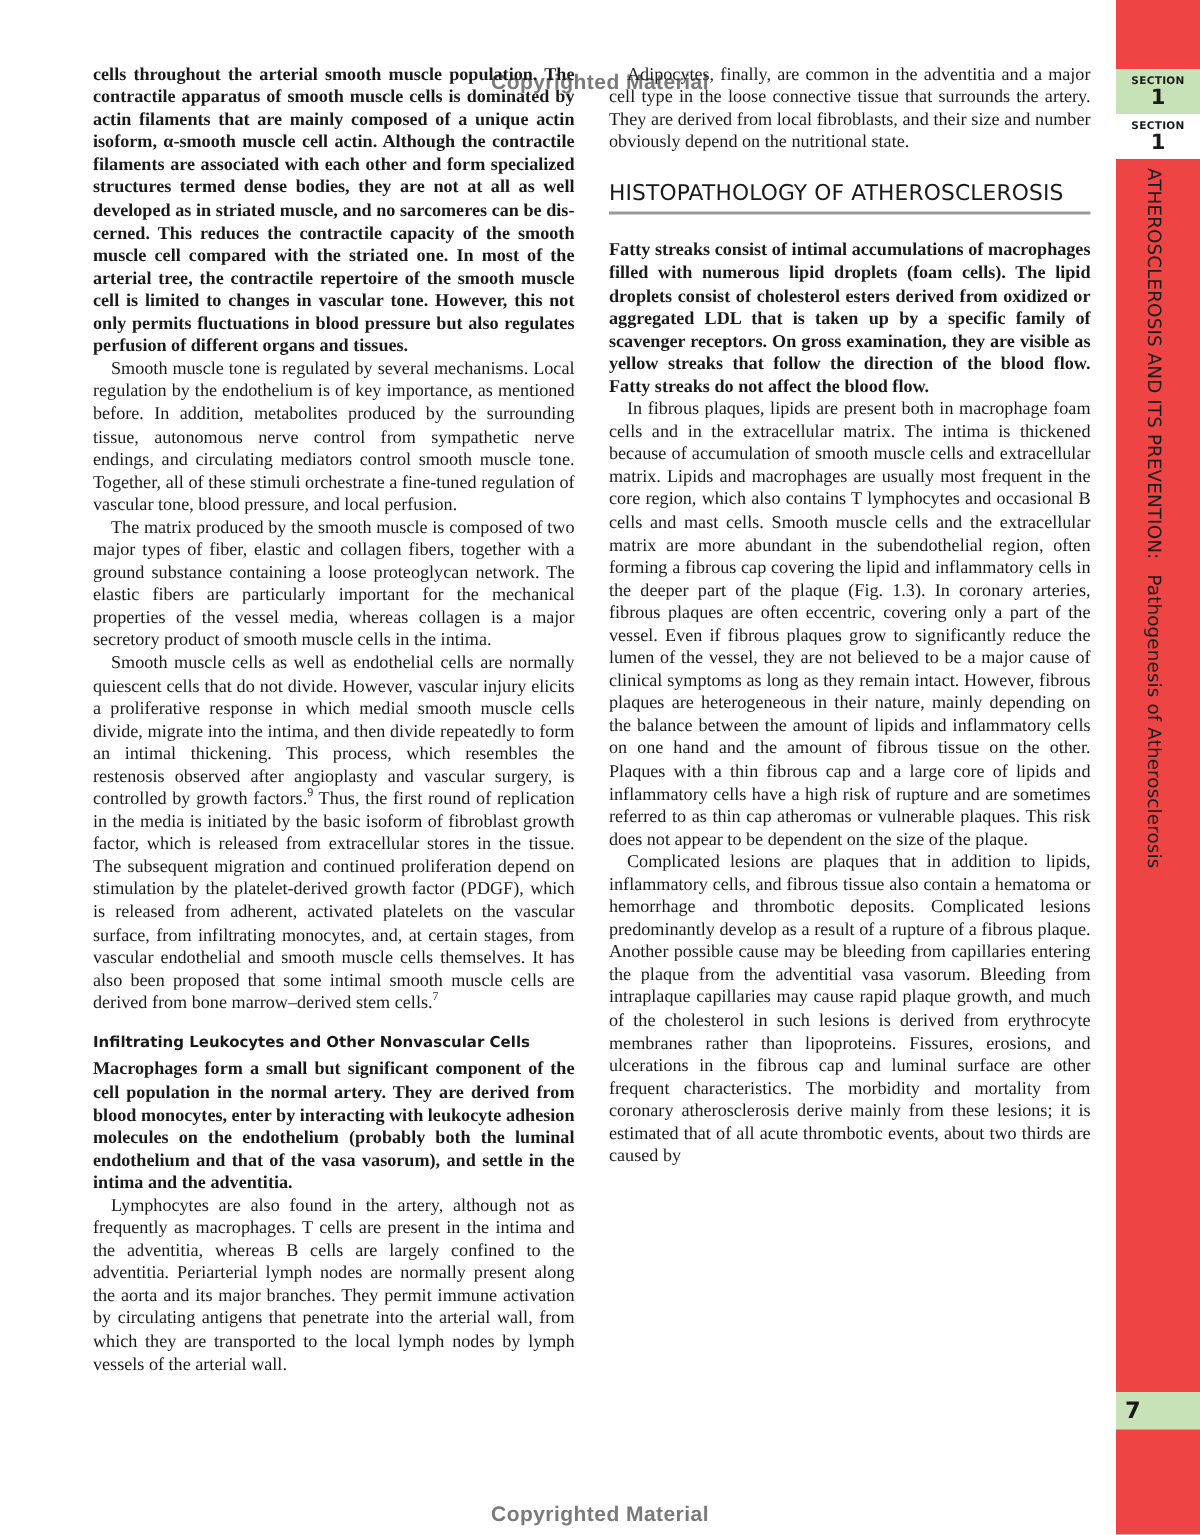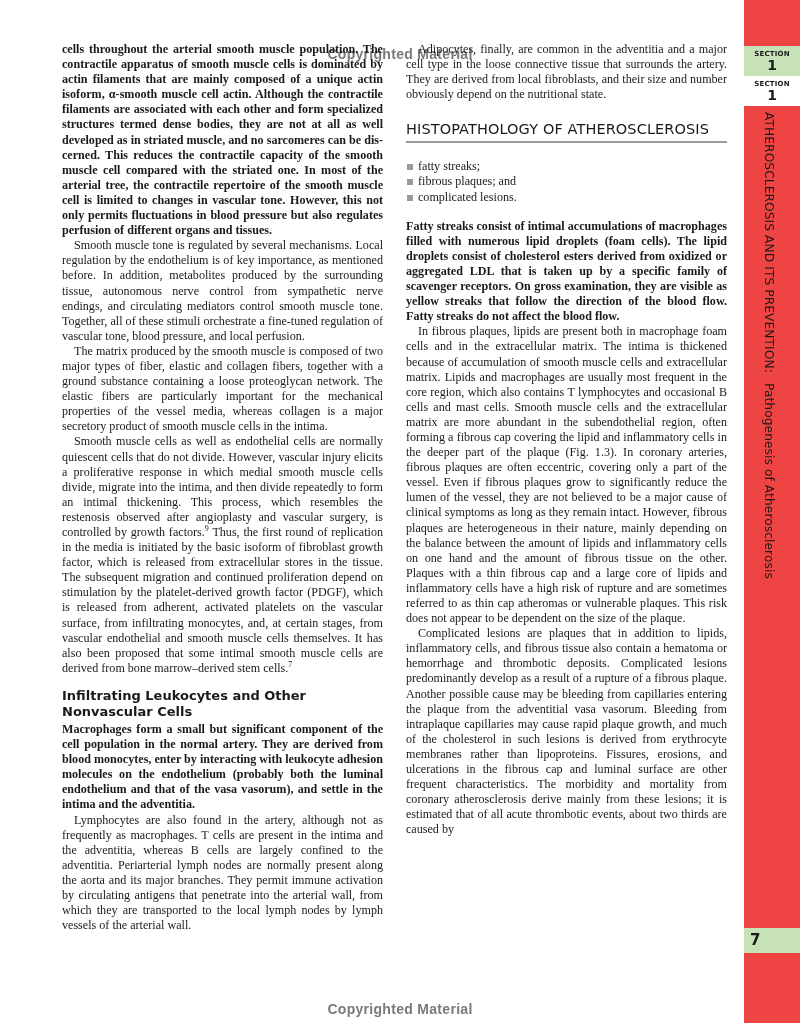--- a/index.html
+++ b/index.html
@@ -22,21 +22,21 @@
     text-align: justify; hyphens: manual;
   }
   .col-left { left: 62px; width: 321px; }
   .col-right { left: 406px; width: 321px; }
   .col p { margin: 0; text-indent: 12px; }
   .col p.noindent { text-indent: 0; font-weight: bold; }
   sup { font-size: 8px; line-height: 0; vertical-align: super; }
 
   h3.subhead {
     font-family: "DejaVu Sans", "Liberation Sans", sans-serif;
-    font-weight: bold; font-size: 13px; line-height: 16.5px;
+    font-weight: bold; font-size: 10px; line-height: 16.5px;
     margin: 12px 0 1px 0; color: #1a1a1a; text-align: left;
   }
   h2.sechead {
     font-family: "DejaVu Sans", "Liberation Sans", sans-serif;
     font-weight: normal; font-size: 14.5px; line-height: 18px;
     margin: 18px 0 16px 0; padding-bottom: 3px;
     border-bottom: 2px solid #9a9a9a; color: #1a1a1a; text-align: left;
     letter-spacing: 0.1px;
   }
   ul.bullets { list-style: none; margin: 0 0 14px 0; padding: 0; }
@@ -95,25 +95,20 @@
   <p>The matrix produced by the smooth muscle is composed of two major types of fiber, elastic and collagen fibers, together with a ground substance containing a loose proteoglycan net­work. The elastic fibers are particularly important for the mechanical properties of the vessel media, whereas collagen is a major secretory product of smooth muscle cells in the intima.</p>
   <p><span>Smooth muscle cells as well as endothelial cells are nor­mally quiescent cells that do not divide. However, vascular injury elicits a proliferative response in which medial smooth muscle cells divide, migrate into the intima, and then divide repeatedly to form an intimal thickening. This process, which resembles the restenosis observed after angioplasty and vas­cular surgery, is controlled by growth factors.</span><sup>9</sup><span> Thus, the first round of replication in the media is initiated by the basic iso­form of fibroblast growth factor, which is released from extracellular stores in the tissue. The subsequent migration and continued proliferation depend on stimulation by the platelet-derived growth factor (PDGF), which is released from adherent, activated platelets on the vascular surface, from infiltrating monocytes, and, at certain stages, from vas­cular endothelial and smooth muscle cells themselves. It has also been proposed that some intimal smooth muscle cells are derived from bone marrow–derived stem cells.</span><sup>7</sup></p>
   <h3 class="subhead">Infiltrating Leukocytes and Other Nonvascular Cells</h3>
   <p class="noindent">Macrophages form a small but significant component of the cell population in the normal artery. They are derived from blood monocytes, enter by interacting with leukocyte adhe­sion molecules on the endothelium (probably both the lumi­nal endothelium and that of the vasa vasorum), and settle in the intima and the adventitia.</p>
   <p>Lymphocytes are also found in the artery, although not as frequently as macrophages. T cells are present in the intima and the adventitia, whereas B cells are largely confined to the adventitia. Periarterial lymph nodes are normally present along the aorta and its major branches. They permit immune activation by circulating antigens that penetrate into the arterial wall, from which they are transported to the local lymph nodes by lymph vessels of the arterial wall.</p>
 </div>
 
 <div class="col col-right">
   <p>Adipocytes, finally, are common in the adventitia and a major cell type in the loose connective tissue that surrounds the artery. They are derived from local fibroblasts, and their size and number obviously depend on the nutritional state.</p>
   <h2 class="sechead">HISTOPATHOLOGY OF ATHEROSCLEROSIS</h2>
-  <ul class="bullets">
-    <li><span class="bullet"></span><span>fatty streaks;</span></li>
-    <li><span class="bullet"></span><span>fibrous plaques; and</span></li>
-    <li><span class="bullet"></span><span>complicated lesions.</span></li>
-  </ul>
   <p class="noindent">Fatty streaks consist of intimal accumulations of macro­phages filled with numerous lipid droplets (foam cells). The lipid droplets consist of cholesterol esters derived from oxi­dized or aggregated LDL that is taken up by a specific family of scavenger receptors. On gross examination, they are visi­ble as yellow streaks that follow the direction of the blood flow. Fatty streaks do not affect the blood flow.</p>
   <p>In fibrous plaques, lipids are present both in macrophage foam cells and in the extracellular matrix. The intima is thickened because of accumulation of smooth muscle cells and extracellular matrix. Lipids and macrophages are usually most frequent in the core region, which also con­tains T lymphocytes and occasional B cells and mast cells. Smooth muscle cells and the extracellular matrix are more abundant in the subendothelial region, often forming a fibrous cap covering the lipid and inflammatory cells in the deeper part of the plaque (Fig. 1.3). In coronary arteries, fibrous plaques are often eccentric, covering only a part of the vessel. Even if fibrous plaques grow to significantly reduce the lumen of the vessel, they are not believed to be a major cause of clinical symptoms as long as they remain intact. However, fibrous plaques are heterogeneous in their nature, mainly depending on the balance between the amount of lipids and inflammatory cells on one hand and the amount of fibrous tissue on the other. Plaques with a thin fibrous cap and a large core of lipids and inflammatory cells have a high risk of rupture and are sometimes referred to as thin cap atheromas or vulnerable plaques. This risk does not appear to be dependent on the size of the plaque.</p>
   <p>Complicated lesions are plaques that in addition to lipids, inflammatory cells, and fibrous tissue also contain a hema­toma or hemorrhage and thrombotic deposits. Complicated lesions predominantly develop as a result of a rupture of a fibrous plaque. Another possible cause may be bleeding from capillaries entering the plaque from the adventitial vasa vasorum. Bleeding from intraplaque capillaries may cause rapid plaque growth, and much of the cholesterol in such lesions is derived from erythrocyte membranes rather than lipoproteins. Fissures, erosions, and ulcerations in the fibrous cap and luminal surface are other frequent characteristics. The morbidity and mortality from coronary atherosclerosis derive mainly from these lesions; it is estimated that of all acute thrombotic events, about two thirds are caused by</p>
 </div>
 
 <div class="sidetab">
   <div class="section-box">
     <span class="small-label">SECTION</span>
     <span class="big-num">1</span>
   </div>

